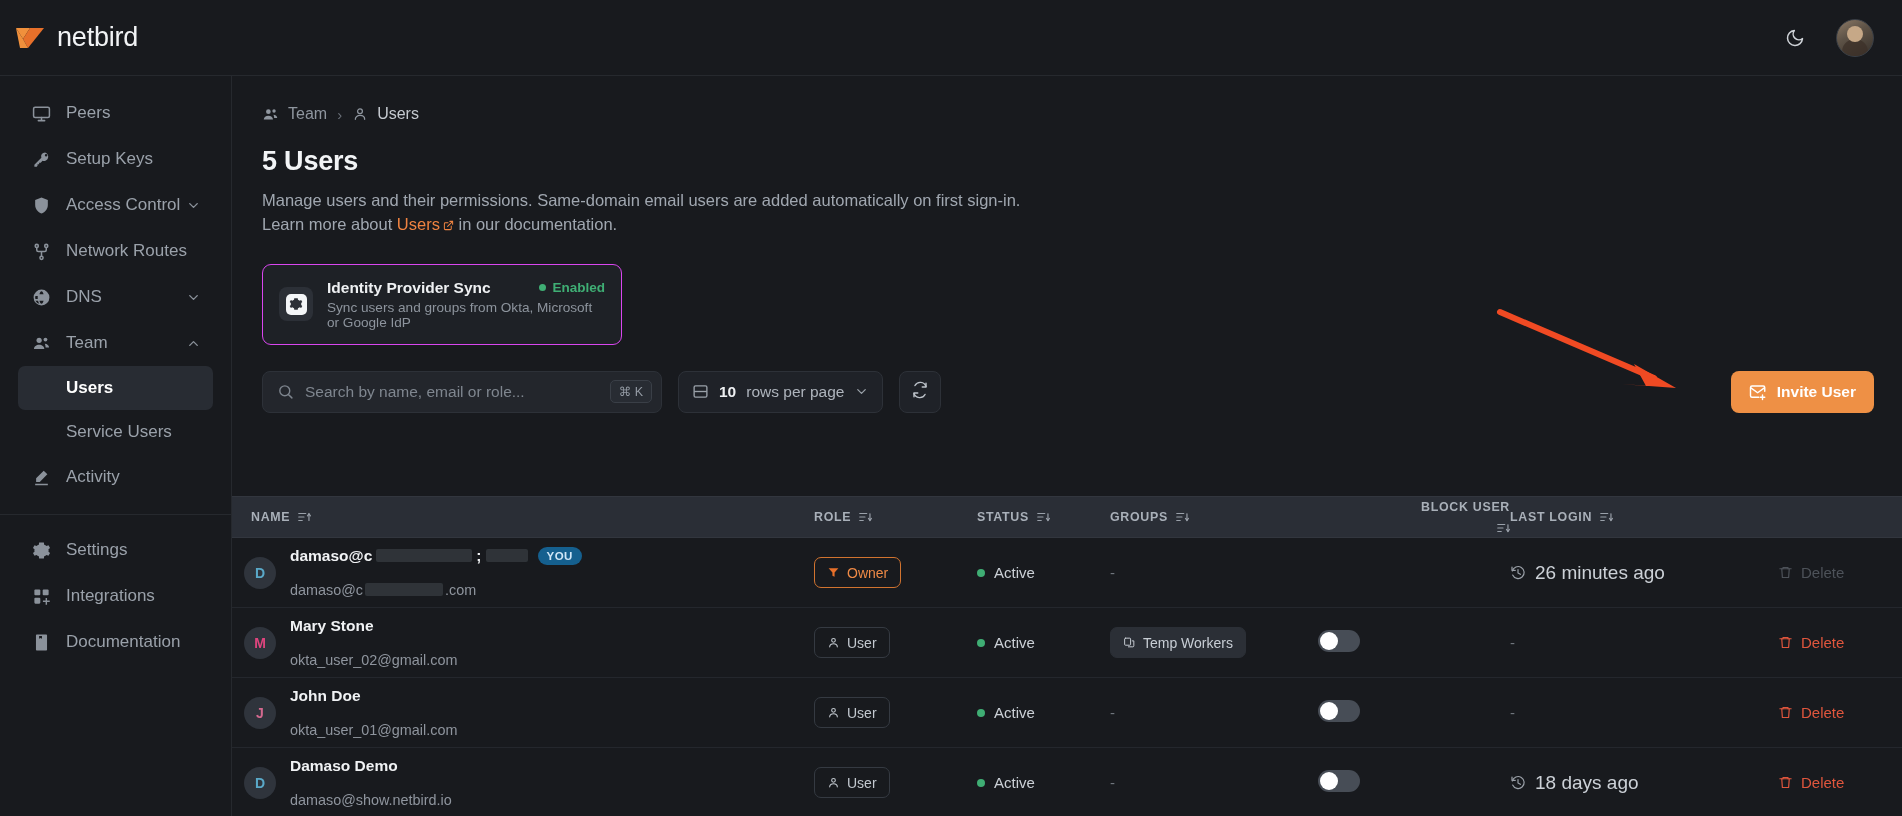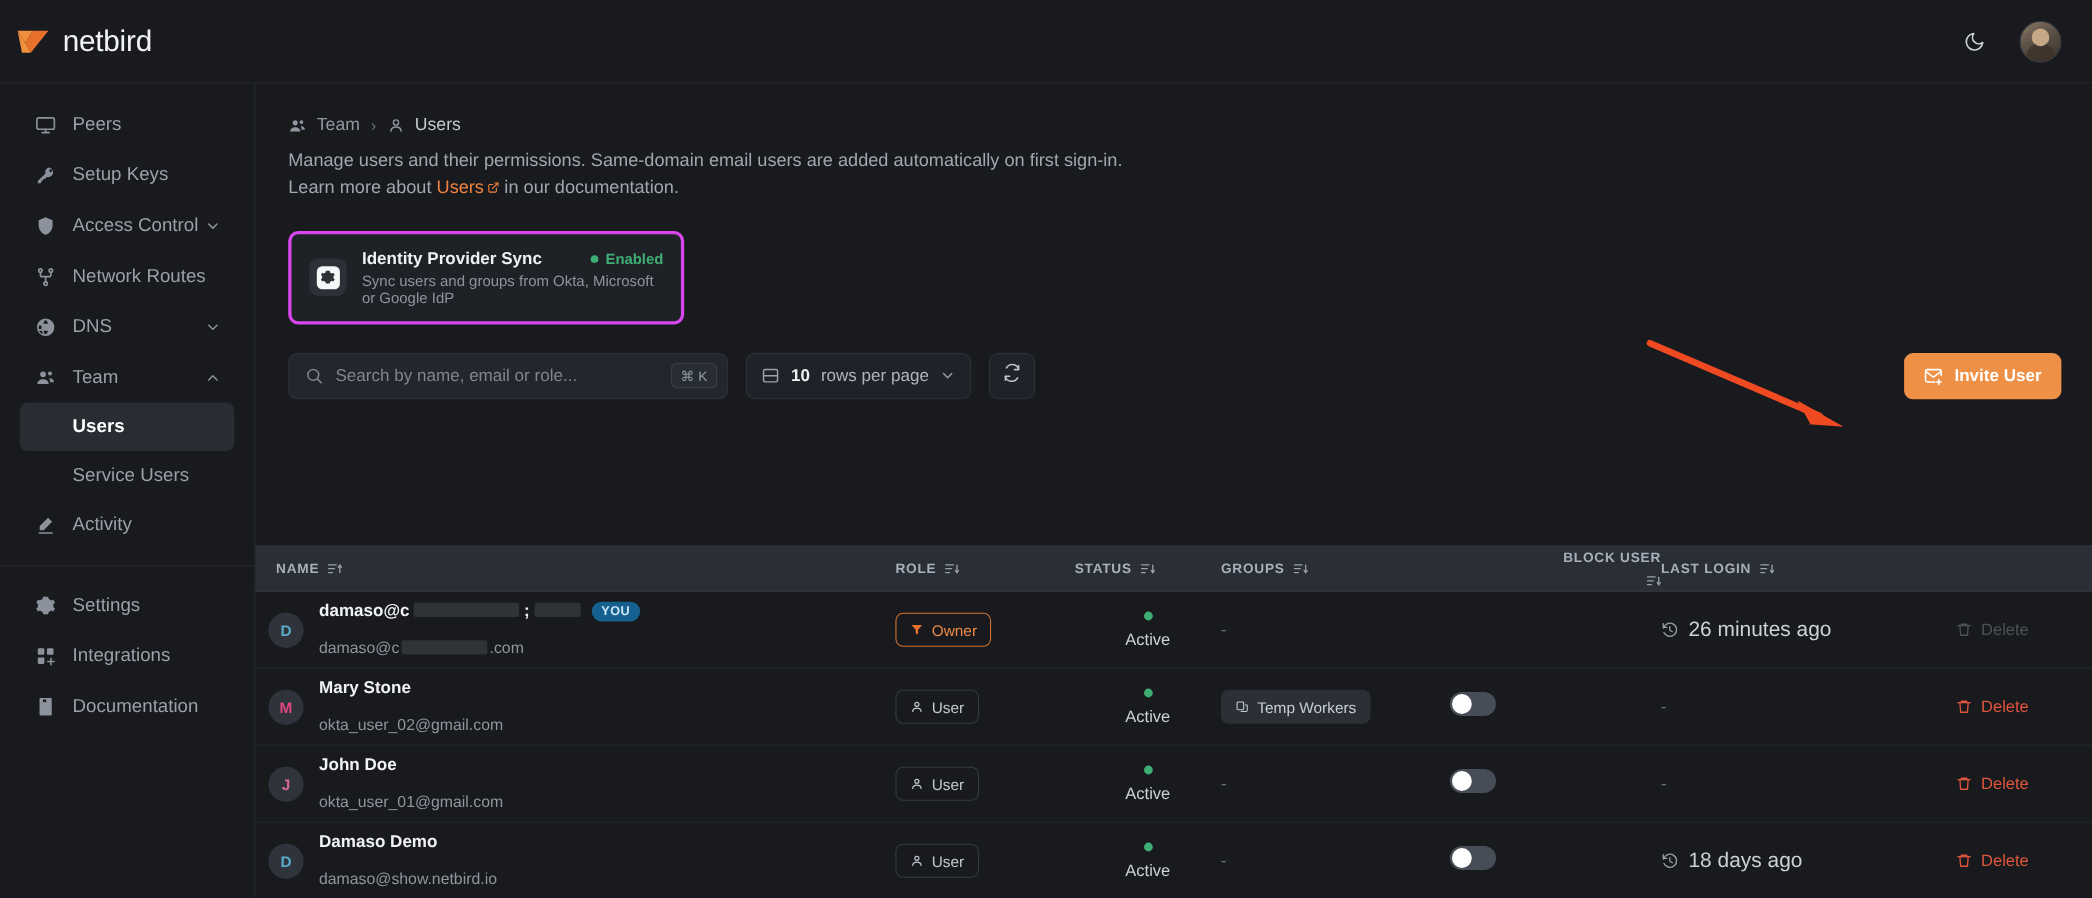--- a/index.html
+++ b/index.html
@@ -77,21 +77,21 @@
   .crumbs .sep { color: #6a7079; font-size: 15px; margin: 0 1px; }
   .crumbs .c-cur { color: #c5cad0; }
 
   .page-title { margin: 23px 0 0 30px; font-size: 27px; font-weight: 700; color: #f2f4f6; letter-spacing: -0.2px; }
   .page-desc { margin: 11px 0 0 30px; font-size: 16.5px; line-height: 1.47; color: #a0a7b0; max-width: 900px; }
   .page-desc a { color: #ef8341; text-decoration: none; font-weight: 400; }
   .ext-ico { display: inline-block; vertical-align: -1px; margin-left: 3px; }
 
   .idp-card {
     margin: 26px 0 0 30px; width: 360px;
-    background: #1e2126; border: 3px solid #d946ef; border-radius: 9px;
+    background: #1e2126; border: 1px solid #d946ef; border-radius: 9px;
     display: flex; align-items: center; padding: 14px 16px; gap: 14px;
   }
   .idp-icon {
     width: 34px; height: 34px; border-radius: 8px; background: #2c3037;
     display: flex; align-items: center; justify-content: center; flex: none;
   }
   .idp-icon .chip { width: 21px; height: 21px; border-radius: 5px; background: #f4f6f8; display:flex; align-items:center; justify-content:center; }
   .idp-body { flex: 1; min-width: 0; }
   .idp-row1 { display: flex; align-items: center; justify-content: space-between; }
   .idp-title { font-size: 15.5px; font-weight: 700; color: #eef0f2; }
@@ -178,21 +178,21 @@
 
   .pill {
     display: inline-flex; align-items: center; gap: 7px;
     height: 31px; padding: 0 12px; border-radius: 7px;
     font-size: 14px; border: 1px solid #353a42; color: #c2c8cf; background: transparent;
     cursor: pointer;
   }
   .pill.owner { border-color: #d1732f; color: #ef8a46; }
   .pill.group { background: #2b2f36; border-color: #2b2f36; color: #c8ced5; }
 
-  .status-cell { display: flex; align-items: center; gap: 9px; font-size: 15px; color: #ccd1d7; flex-direction: column; }
+  .status-cell { display: flex; align-items: center; gap: 9px; font-size: 15px; color: #ccd1d7; }
   .status-dot { width: 8px; height: 8px; border-radius: 50%; background: #3fae74; }
   .dash { color: #6f757d; font-size: 15px; }
 
   .toggle {
     width: 42px; height: 22px; border-radius: 11px; background: #474d56;
     position: relative; cursor: pointer; display: inline-block;
   }
   .toggle::after {
     content: ""; position: absolute; left: 2px; top: 2px;
     width: 18px; height: 18px; border-radius: 50%; background: #ffffff;
@@ -370,20 +370,21 @@
     <span class="sep">›</span>
     <span class="c-ico">
       <svg width="16" height="16" viewBox="0 0 24 24" fill="none" stroke="currentColor" stroke-width="1.9" stroke-linecap="round" stroke-linejoin="round">
           <circle cx="12" cy="8" r="3.6"></circle>
           <path d="M5 20c0-3.6 3.1-5.8 7-5.8s7 2.2 7 5.8"></path>
         </svg>
     </span>
     <span class="c-cur">Users</span>
   </div>
 
+  <div class="page-title">5 Users</div>
 
   <div class="page-desc">
     <span>Manage users and their permissions. Same-domain email users are added automatically on first sign-in.</span><br>
     <span>Learn more about </span><a href="#">Users</a><span class="ext-ico"><svg width="11" height="11" viewBox="0 0 24 24" fill="none" stroke="#ef8341" stroke-width="2.2" stroke-linecap="round" stroke-linejoin="round">
           <path d="M18 13v6a2 2 0 0 1-2 2H5a2 2 0 0 1-2-2V8a2 2 0 0 1 2-2h6"></path>
           <polyline points="15 3 21 3 21 9"></polyline>
           <line x1="10" y1="14" x2="21" y2="3"></line>
         </svg></span><span> in our documentation.</span>
   </div>
 

